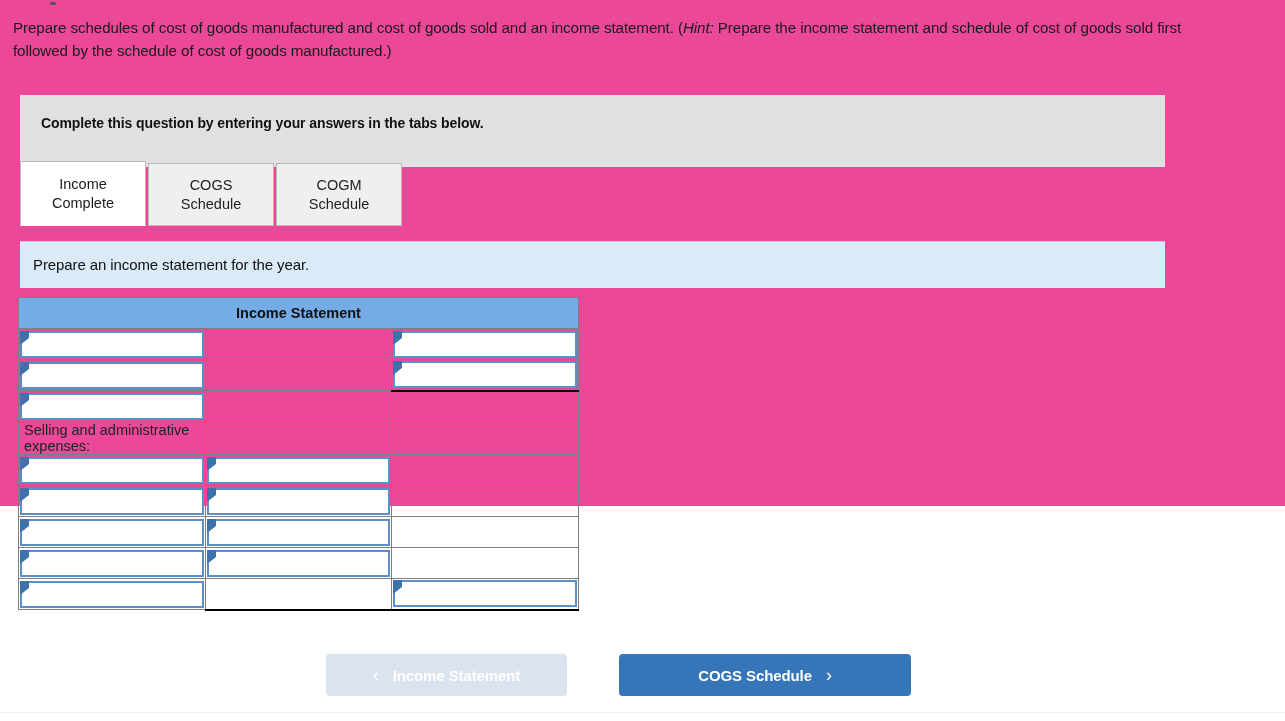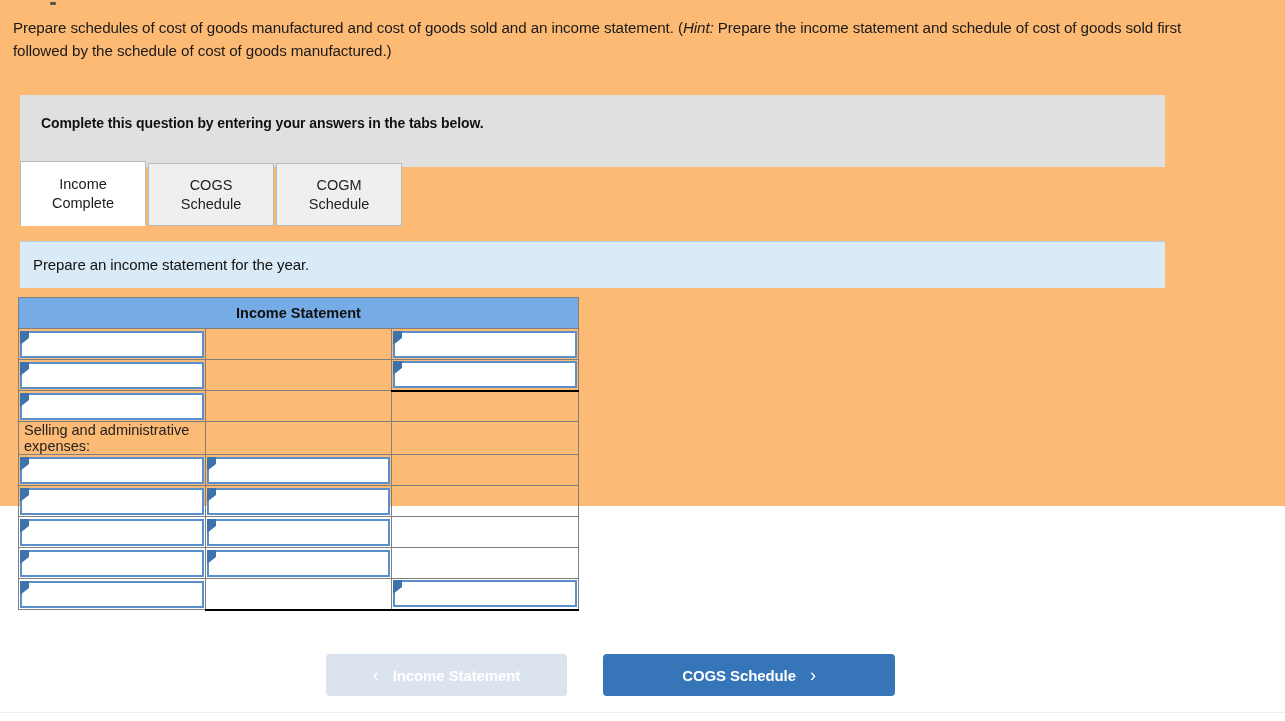--- a/index.html
+++ b/index.html
@@ -7,21 +7,21 @@
   html, body {
     margin: 0;
     padding: 0;
     width: 1285px;
     height: 721px;
     background: #ffffff;
     font-family: "Liberation Sans", sans-serif;
     overflow: hidden;
   }
 
-  .page { position: relative; width: 1285px; height: 506px; background: #fdba74; }
+  .page { position: relative; width: 1285px; height: 506px; background: #ec4899; }
 
   
   .top-fragment {
     position: absolute;
     left: 50px; top: 2px;
     width: 6px; height: 3px;
     background: #555;
     border-radius: 1px;
   }
 
@@ -200,21 +200,21 @@
     letter-spacing: -0.1px;
   }
   .btn-prev {
     width: 241px;
     background: #dbe3ee;
     color: #ffffff;
     cursor: default;
   }
   .btn-next {
     width: 292px;
-    margin-left: 36px;
+    margin-left: 52px;
     background: #3575b8;
     color: #ffffff;
     cursor: pointer;
   }
   .chev { font-size: 18px; font-weight: normal; line-height: 1; }
 
   
   .bottom-rule-line {
     position: absolute;
     left: 0; top: 712px;

